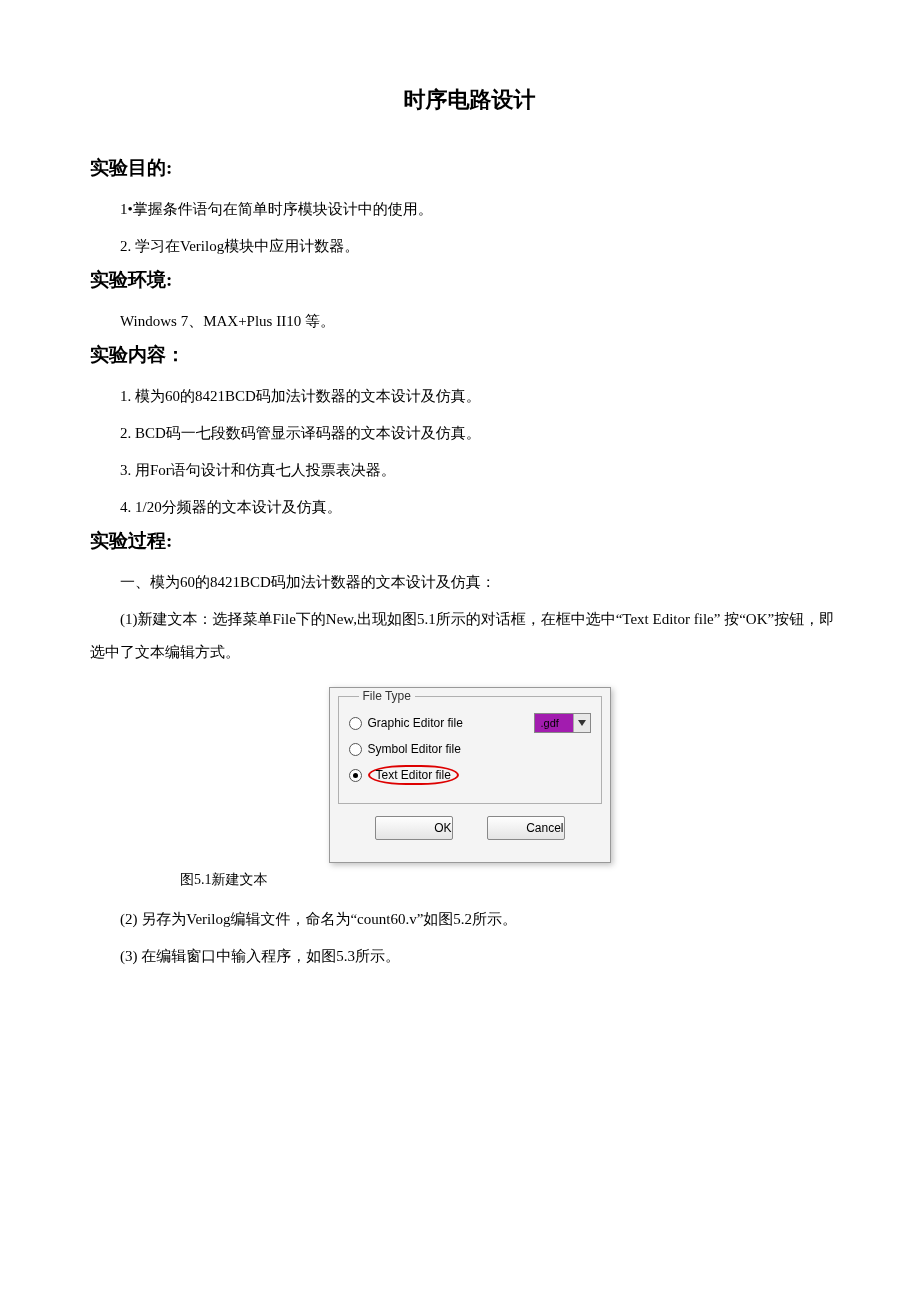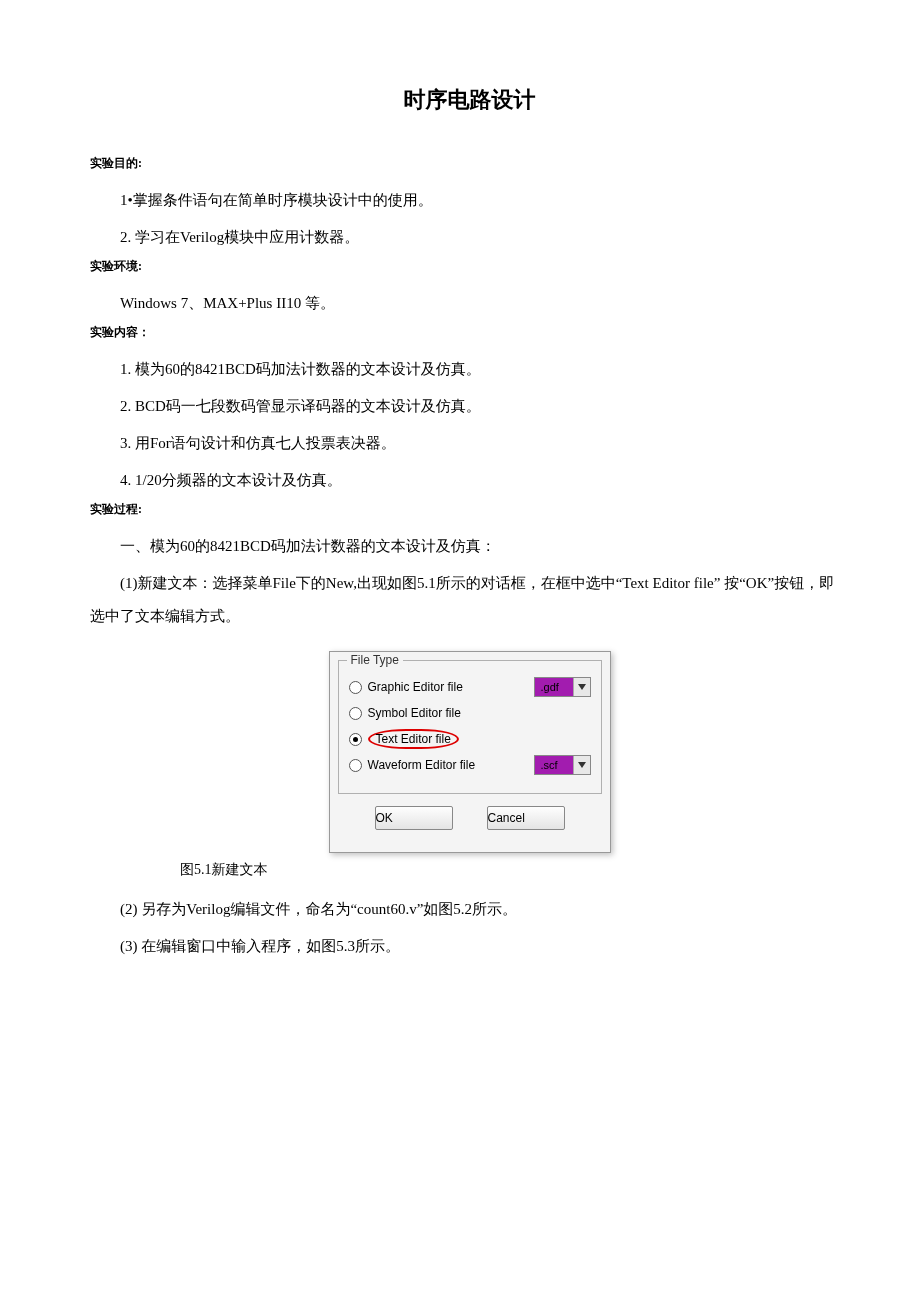--- a/index.html
+++ b/index.html
@@ -18,21 +18,21 @@
   }
   .title {
     text-align: center;
     font-weight: bold;
     font-size: 22px;
     margin-bottom: 40px;
     font-family: "SimHei", "黑体", sans-serif;
   }
   .section-heading {
     font-weight: bold;
-    font-size: 12px;
+    font-size: 19px;
     margin: 1px 0 12px 0;
   }
   .body-text {
     font-size: 15px;
     line-height: 2.2;
     margin: 0;
   }
   .indent-1 {
     text-indent: 2em;
   }
@@ -88,21 +88,21 @@
   }
   .groupbox {
     border: 1px solid #b0b0b0;
     padding: 10px 10px 12px 10px;
     position: relative;
     background: #f4f4f4;
   }
   .groupbox-label {
     position: absolute;
     top: -8px;
-    left: 8px;
+    left: 20px;
     background: #f4f4f4;
     padding: 0 4px;
     color: #333;
   }
   .radio-row {
     display: flex;
     align-items: center;
     justify-content: space-between;
     margin: 6px 0;
     height: 20px;
@@ -162,21 +162,21 @@
     padding: 12px 20px 14px 20px;
   }
   .win-btn {
     width: 76px;
     height: 22px;
     border: 1px solid #888;
     background: linear-gradient(to bottom, #fefefe, #e4e4e4);
     font-size: 12px;
     display: flex;
     align-items: center;
-    justify-content: flex-start;
+    justify-content: flex-end;
     border-radius: 2px;
   }
   .figure-caption {
     text-align: left;
     font-size: 14px;
     margin: 8px 0 14px 90px;
   }
 </style>
 </head>
 <body>
@@ -234,34 +234,20 @@
             <span class="radio-left">
               <span class="radio">
                   <span class="dot"></span>
                 </span>
               <span class="ellipse-highlight">
                 <span>Text Editor file</span>
               </span>
             </span>
           </div>
 
-          <div class="radio-row">
-            <span class="radio-left">
-              <span class="radio"></span>
-              <span>Waveform Editor file</span>
-            </span>
-            <span class="ext-select">
-              <span class="ext-val">.scf</span>
-              <span class="ext-arrow">
-                <svg width="8" height="6">
-                    <polygon points="0,0 8,0 4,6" fill="#333"></polygon>
-                  </svg>
-              </span>
-            </span>
-          </div>
         </div>
         <div class="dialog-buttons">
           <span class="win-btn">
             <span>OK</span>
           </span>
           <span class="win-btn">
             <span>Cancel</span>
           </span>
         </div>
       </div>

